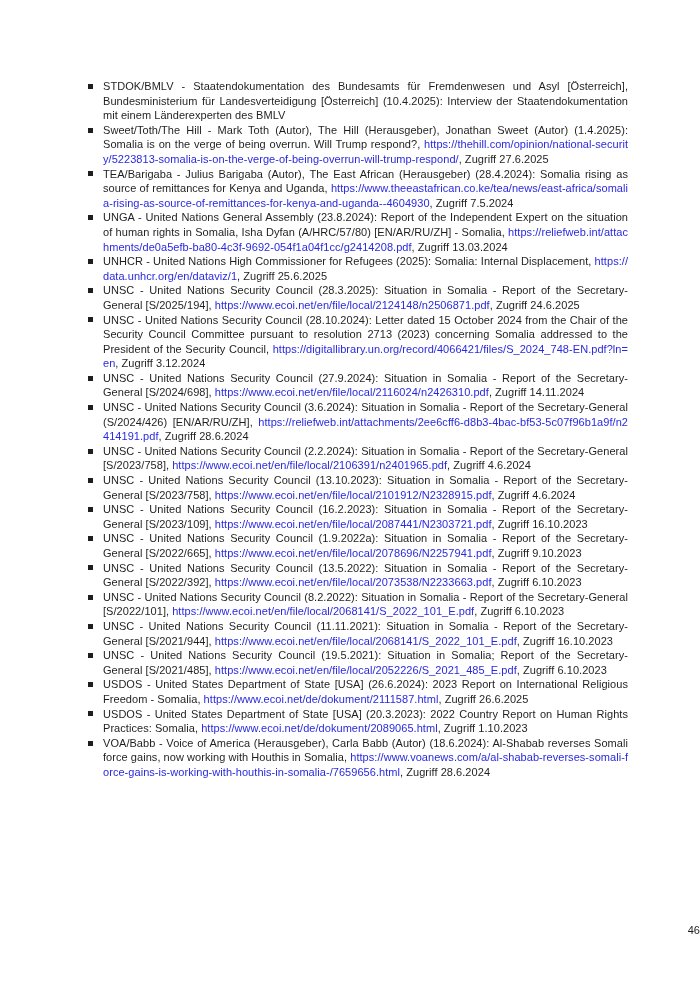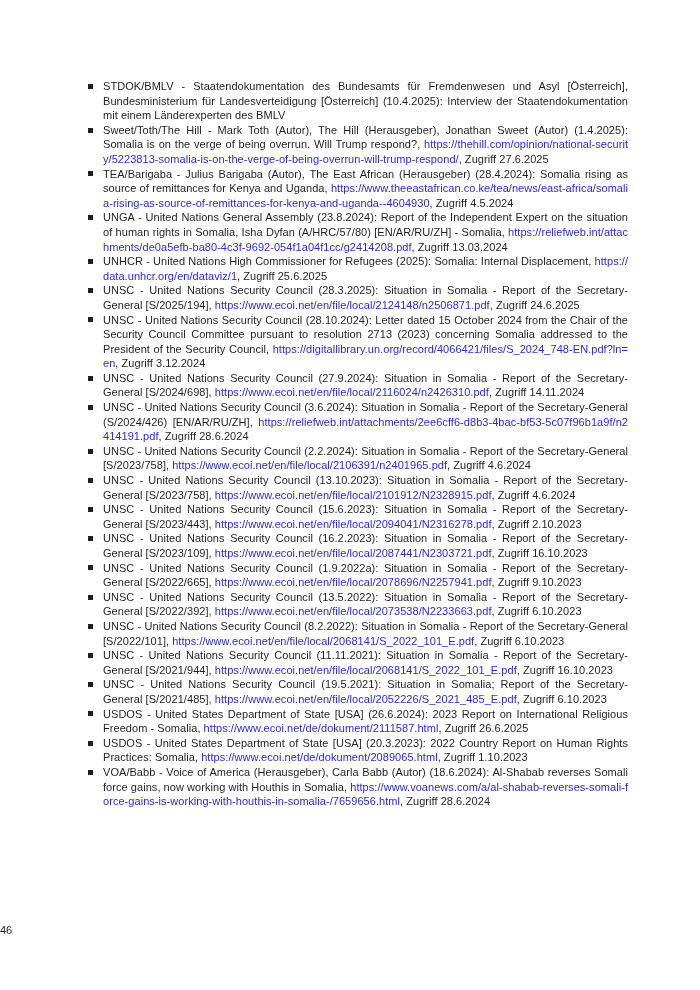--- a/index.html
+++ b/index.html
@@ -42,40 +42,39 @@
     text-decoration: none;
     word-break: break-all;
     overflow-wrap: anywhere;
     cursor: pointer;
   }
   .page-number {
     position: absolute;
     top: 923px;
     left: 0;
     width: 700px;
-    text-align: left;
+    text-align: right;
     line-height: 14.6px;
   }
 </style>
 </head>
 <body style="background: rgb(255, 255, 255);">
 
 <div class="bibliography" id="bib-list">
     <div class="entry"><span class="bullet"></span><span>STDOK/BMLV - Staatendokumentation des Bundesamts für Fremdenwesen und Asyl [Österreich], Bundesministerium für Landesverteidigung [Österreich] (10.4.2025): Interview der Staatendokumentation mit einem Länderexperten des BMLV</span></div>
     <div class="entry"><span class="bullet"></span><span>Sweet/Toth/The Hill - Mark Toth (Autor), The Hill (Herausgeber), Jonathan Sweet (Autor) (1.4.2025): Somalia is on the verge of being overrun. Will Trump respond?, </span><a class="link">https://thehill.com/opinion/national-security/5223813-somalia-is-on-the-verge-of-being-overrun-will-trump-respond/</a><span>, Zugriff 27.6.2025</span></div>
-    <div class="entry"><span class="bullet"></span><span>TEA/Barigaba - Julius Barigaba (Autor), The East African (Herausgeber) (28.4.2024): Somalia rising as source of remittances for Kenya and Uganda, </span><a class="link">https://www.theeastafrican.co.ke/tea/news/east-africa/somalia-rising-as-source-of-remittances-for-kenya-and-uganda--4604930</a><span>, Zugriff 4.5.2024</span></div>
+    <div class="entry"><span class="bullet"></span><span>TEA/Barigaba - Julius Barigaba (Autor), The East African (Herausgeber) (28.4.2024): Somalia rising as source of remittances for Kenya and Uganda, </span><a class="link">https://www.theeastafrican.co.ke/tea/news/east-africa/somalia-rising-as-source-of-remittances-for-kenya-and-uganda--4604930</a><span>, Zugriff 7.5.2024</span></div>
     <div class="entry"><span class="bullet"></span><span>UNGA - United Nations General Assembly (23.8.2024): Report of the Independent Expert on the situation of human rights in Somalia, Isha Dyfan (A/HRC/57/80) [EN/AR/RU/ZH] - Somalia, </span><a class="link">https://reliefweb.int/attachments/de0a5efb-ba80-4c3f-9692-054f1a04f1cc/g2414208.pdf</a><span>, Zugriff 13.03.2024</span></div>
     <div class="entry"><span class="bullet"></span><span>UNHCR - United Nations High Commissioner for Refugees (2025): Somalia: Internal Displacement, </span><a class="link">https://data.unhcr.org/en/dataviz/1</a><span>, Zugriff 25.6.2025</span></div>
     <div class="entry"><span class="bullet"></span><span>UNSC - United Nations Security Council (28.3.2025): Situation in Somalia - Report of the Secretary-General [S/2025/194], </span><a class="link">https://www.ecoi.net/en/file/local/2124148/n2506871.pdf</a><span>, Zugriff 24.6.2025</span></div>
     <div class="entry"><span class="bullet"></span><span>UNSC - United Nations Security Council (28.10.2024): Letter dated 15 October 2024 from the Chair of the Security Council Committee pursuant to resolution 2713 (2023) concerning Somalia addressed to the President of the Security Council, </span><a class="link">https://digitallibrary.un.org/record/4066421/files/S_2024_748-EN.pdf?ln=en</a><span>, Zugriff 3.12.2024</span></div>
     <div class="entry"><span class="bullet"></span><span>UNSC - United Nations Security Council (27.9.2024): Situation in Somalia - Report of the Secretary-General [S/2024/698], </span><a class="link">https://www.ecoi.net/en/file/local/2116024/n2426310.pdf</a><span>, Zugriff 14.11.2024</span></div>
     <div class="entry"><span class="bullet"></span><span>UNSC - United Nations Security Council (3.6.2024): Situation in Somalia - Report of the Secretary-General (S/2024/426) [EN/AR/RU/ZH], </span><a class="link">https://reliefweb.int/attachments/2ee6cff6-d8b3-4bac-bf53-5c07f96b1a9f/n2414191.pdf</a><span>, Zugriff 28.6.2024</span></div>
     <div class="entry"><span class="bullet"></span><span>UNSC - United Nations Security Council (2.2.2024): Situation in Somalia - Report of the Secretary-General [S/2023/758], </span><a class="link">https://www.ecoi.net/en/file/local/2106391/n2401965.pdf</a><span>, Zugriff 4.6.2024</span></div>
     <div class="entry"><span class="bullet"></span><span>UNSC - United Nations Security Council (13.10.2023): Situation in Somalia - Report of the Secretary-General [S/2023/758], </span><a class="link">https://www.ecoi.net/en/file/local/2101912/N2328915.pdf</a><span>, Zugriff 4.6.2024</span></div>
-    <div class="entry"><span class="bullet"></span><span>UNSC - United Nations Security Council (15.6.2023): Situation in Somalia - Report of the Secretary-General [S/2023/443], </span><a class="link">https://www.ecoi.net/en/file/local/2094041/N2316278.pdf</a><span>, Zugriff 2.10.2023</span></div>
     <div class="entry"><span class="bullet"></span><span>UNSC - United Nations Security Council (16.2.2023): Situation in Somalia - Report of the Secretary-General [S/2023/109], </span><a class="link">https://www.ecoi.net/en/file/local/2087441/N2303721.pdf</a><span>, Zugriff 16.10.2023</span></div>
     <div class="entry"><span class="bullet"></span><span>UNSC - United Nations Security Council (1.9.2022a): Situation in Somalia - Report of the Secretary-General [S/2022/665], </span><a class="link">https://www.ecoi.net/en/file/local/2078696/N2257941.pdf</a><span>, Zugriff 9.10.2023</span></div>
     <div class="entry"><span class="bullet"></span><span>UNSC - United Nations Security Council (13.5.2022): Situation in Somalia - Report of the Secretary-General [S/2022/392], </span><a class="link">https://www.ecoi.net/en/file/local/2073538/N2233663.pdf</a><span>, Zugriff 6.10.2023</span></div>
     <div class="entry"><span class="bullet"></span><span>UNSC - United Nations Security Council (8.2.2022): Situation in Somalia - Report of the Secretary-General [S/2022/101], </span><a class="link">https://www.ecoi.net/en/file/local/2068141/S_2022_101_E.pdf</a><span>, Zugriff 6.10.2023</span></div>
     <div class="entry"><span class="bullet"></span><span>UNSC - United Nations Security Council (11.11.2021): Situation in Somalia - Report of the Secretary-General [S/2021/944], </span><a class="link">https://www.ecoi.net/en/file/local/2068141/S_2022_101_E.pdf</a><span>, Zugriff 16.10.2023</span></div>
     <div class="entry"><span class="bullet"></span><span>UNSC - United Nations Security Council (19.5.2021): Situation in Somalia; Report of the Secretary-General [S/2021/485], </span><a class="link">https://www.ecoi.net/en/file/local/2052226/S_2021_485_E.pdf</a><span>, Zugriff 6.10.2023</span></div>
     <div class="entry"><span class="bullet"></span><span>USDOS - United States Department of State [USA] (26.6.2024): 2023 Report on International Religious Freedom - Somalia, </span><a class="link">https://www.ecoi.net/de/dokument/2111587.html</a><span>, Zugriff 26.6.2025</span></div>
     <div class="entry"><span class="bullet"></span><span>USDOS - United States Department of State [USA] (20.3.2023): 2022 Country Report on Human Rights Practices: Somalia, </span><a class="link">https://www.ecoi.net/de/dokument/2089065.html</a><span>, Zugriff 1.10.2023</span></div>
     <div class="entry"><span class="bullet"></span><span>VOA/Babb - Voice of America (Herausgeber), Carla Babb (Autor) (18.6.2024): Al-Shabab reverses Somali force gains, now working with Houthis in Somalia, </span><a class="link">https://www.voanews.com/a/al-shabab-reverses-somali-force-gains-is-working-with-houthis-in-somalia-/7659656.html</a><span>, Zugriff 28.6.2024</span></div>
   </div>

